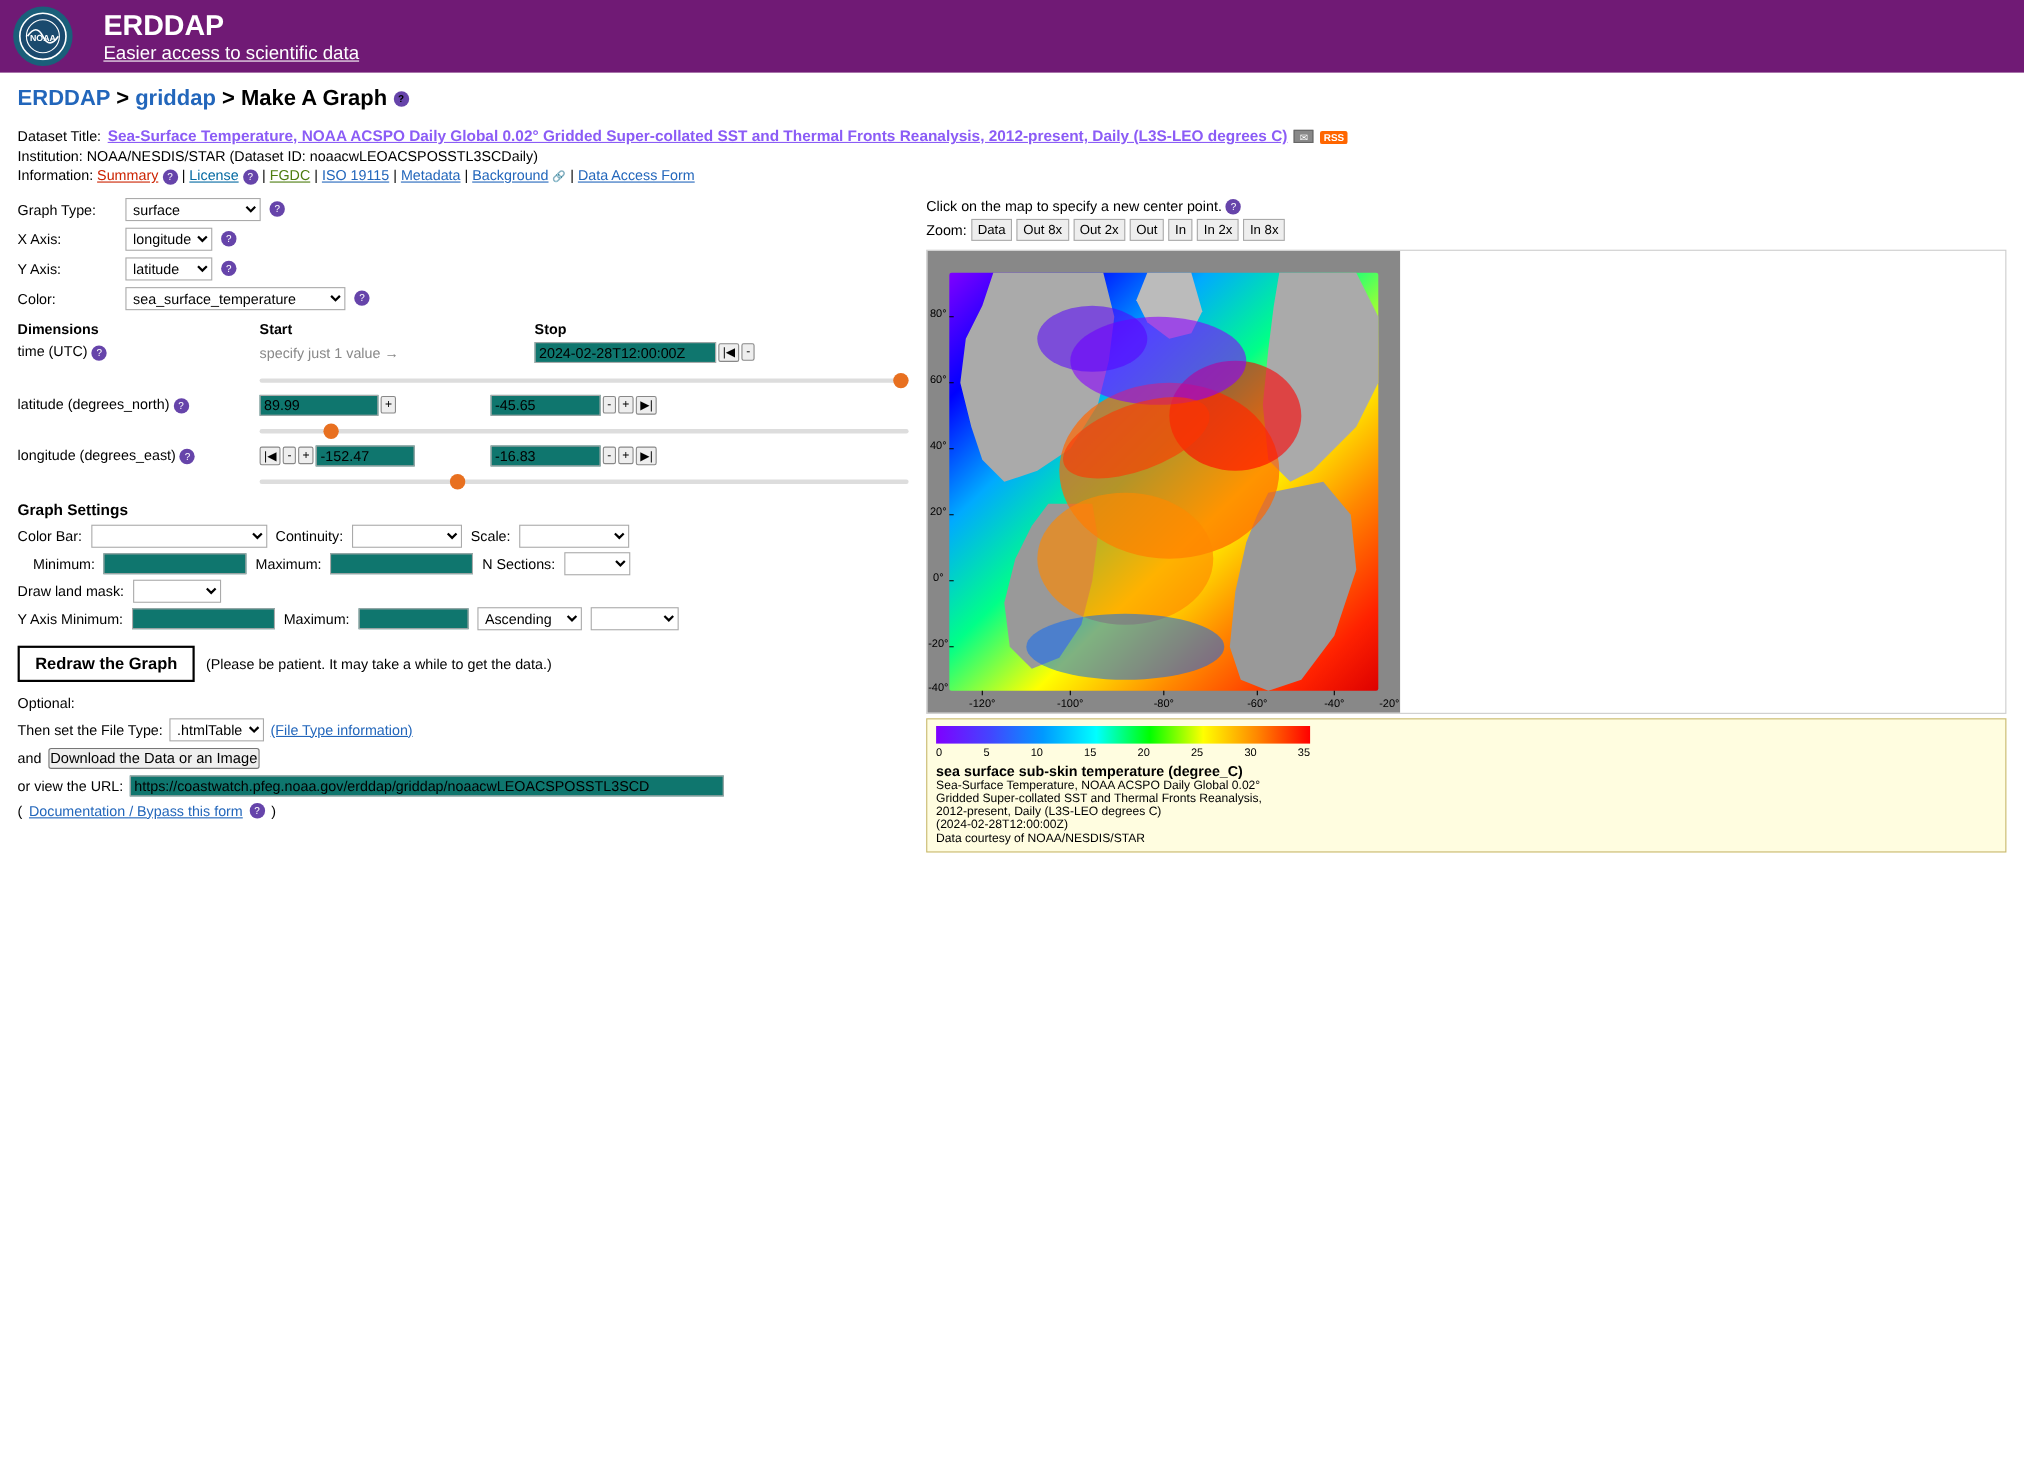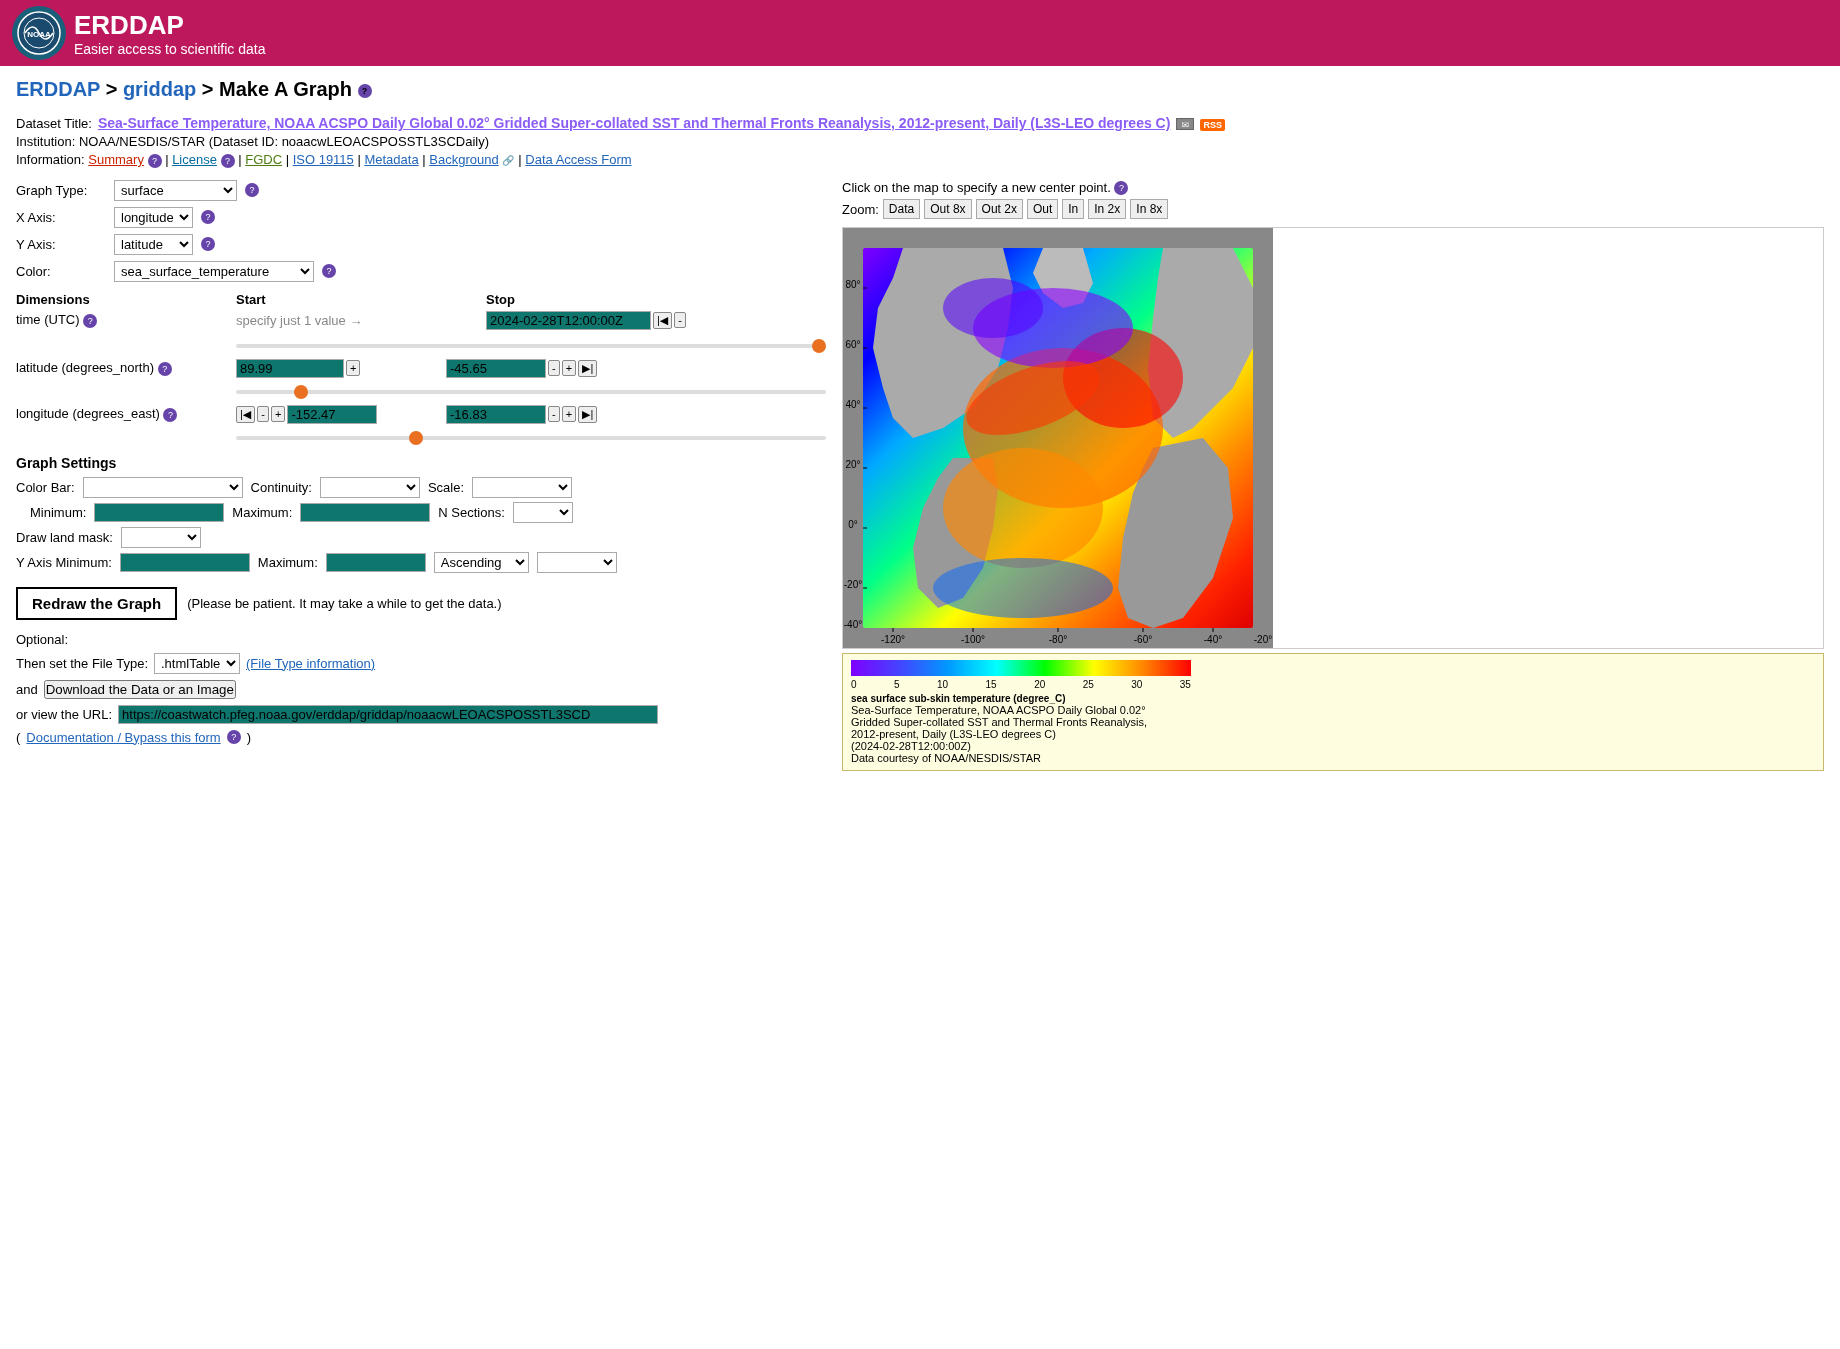--- a/index.html
+++ b/index.html
@@ -1,39 +1,39 @@
 <!DOCTYPE html>
 <html><head>
   <meta charset="utf-8">
   <style>
     * { box-sizing: border-box; margin: 0; padding: 0; }
     body { font-family: Arial, sans-serif; font-size: 13px; background: #fff; color: #000; }
 
     
     #header {
-      background: #be185d;
+      background: #701a75;
       display: flex;
       align-items: center;
       padding: 6px 12px;
-      gap: 8px;
+      gap: 28px;
     }
     #header-logo {
       width: 54px;
       height: 54px;
       background: #1a5f7a;
       border-radius: 50%;
       display: flex;
       align-items: center;
       justify-content: center;
       flex-shrink: 0;
     }
     #header-logo svg { width: 44px; height: 44px; }
     #header-text { color: #fff; }
     #header-text h1 { font-size: 26px; font-weight: bold; }
-    #header-text p { font-size: 14px; }
+    #header-text p { font-size: 17px; text-decoration: underline; }
 
     
     #main { padding: 12px 16px; }
 
     
     #breadcrumb { font-size: 20px; font-weight: bold; margin-bottom: 14px; }
     #breadcrumb a { color: #2266bb; text-decoration: none; }
     #breadcrumb span { color: #000; }
 
     
@@ -465,21 +465,21 @@
         <div class="gradient-labels">
           <span>0</span>
           <span>5</span>
           <span>10</span>
           <span>15</span>
           <span>20</span>
           <span>25</span>
           <span>30</span>
           <span>35</span>
         </div>
-        <div style="font-weight:bold; font-size:10px;">sea surface sub-skin temperature (degree_C)</div>
+        <div style="font-weight:bold; font-size:13px;">sea surface sub-skin temperature (degree_C)</div>
         <div>Sea-Surface Temperature, NOAA ACSPO Daily Global 0.02°</div>
         <div>Gridded Super-collated SST and Thermal Fronts Reanalysis,</div>
         <div>2012-present, Daily (L3S-LEO degrees C)</div>
         <div>(2024-02-28T12:00:00Z)</div>
         <div>Data courtesy of NOAA/NESDIS/STAR</div>
       </div>
     </div>
 
   </div>
 </div>

